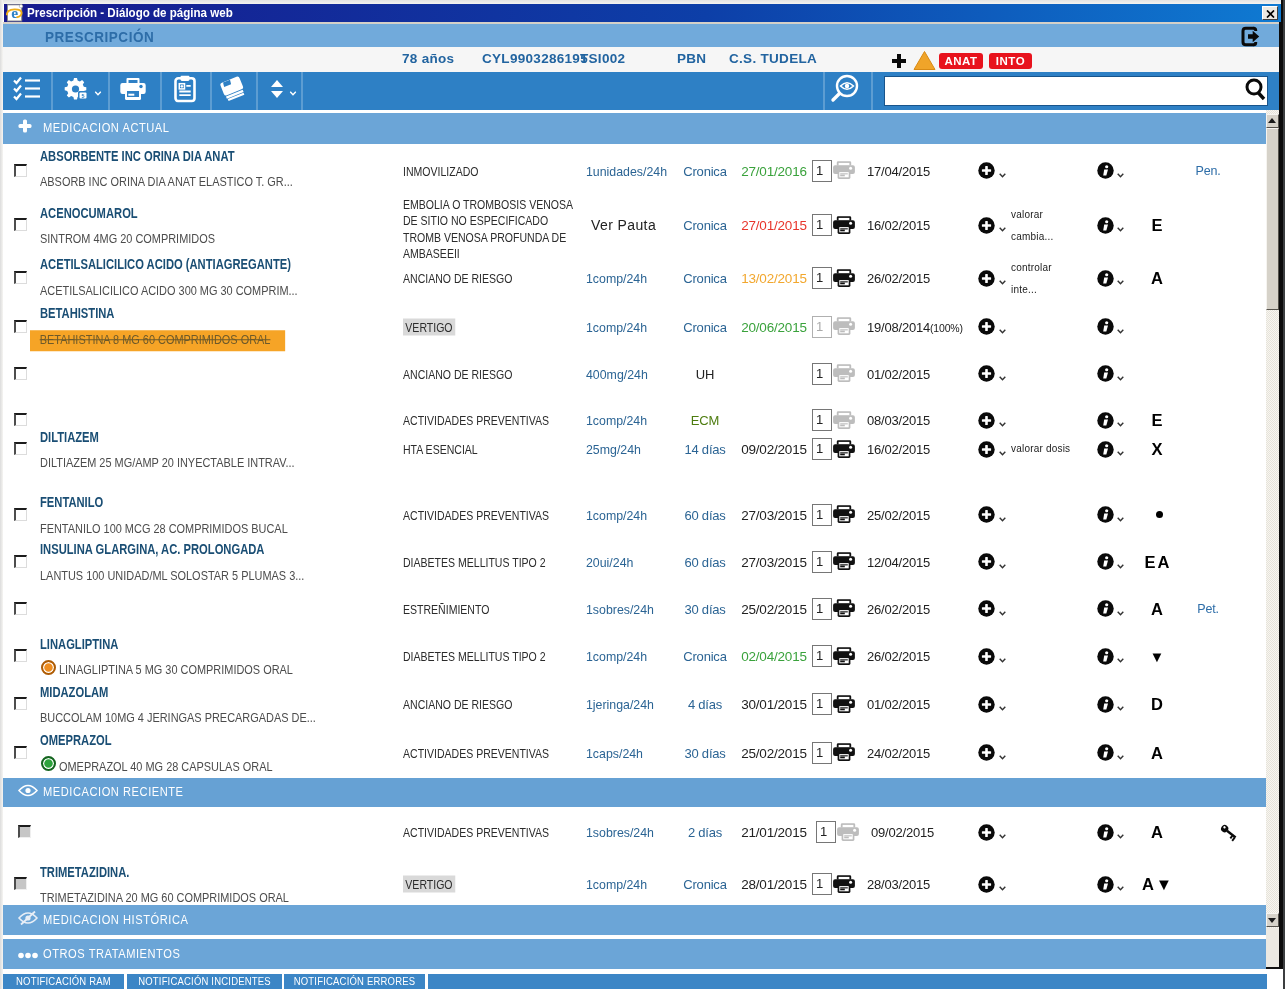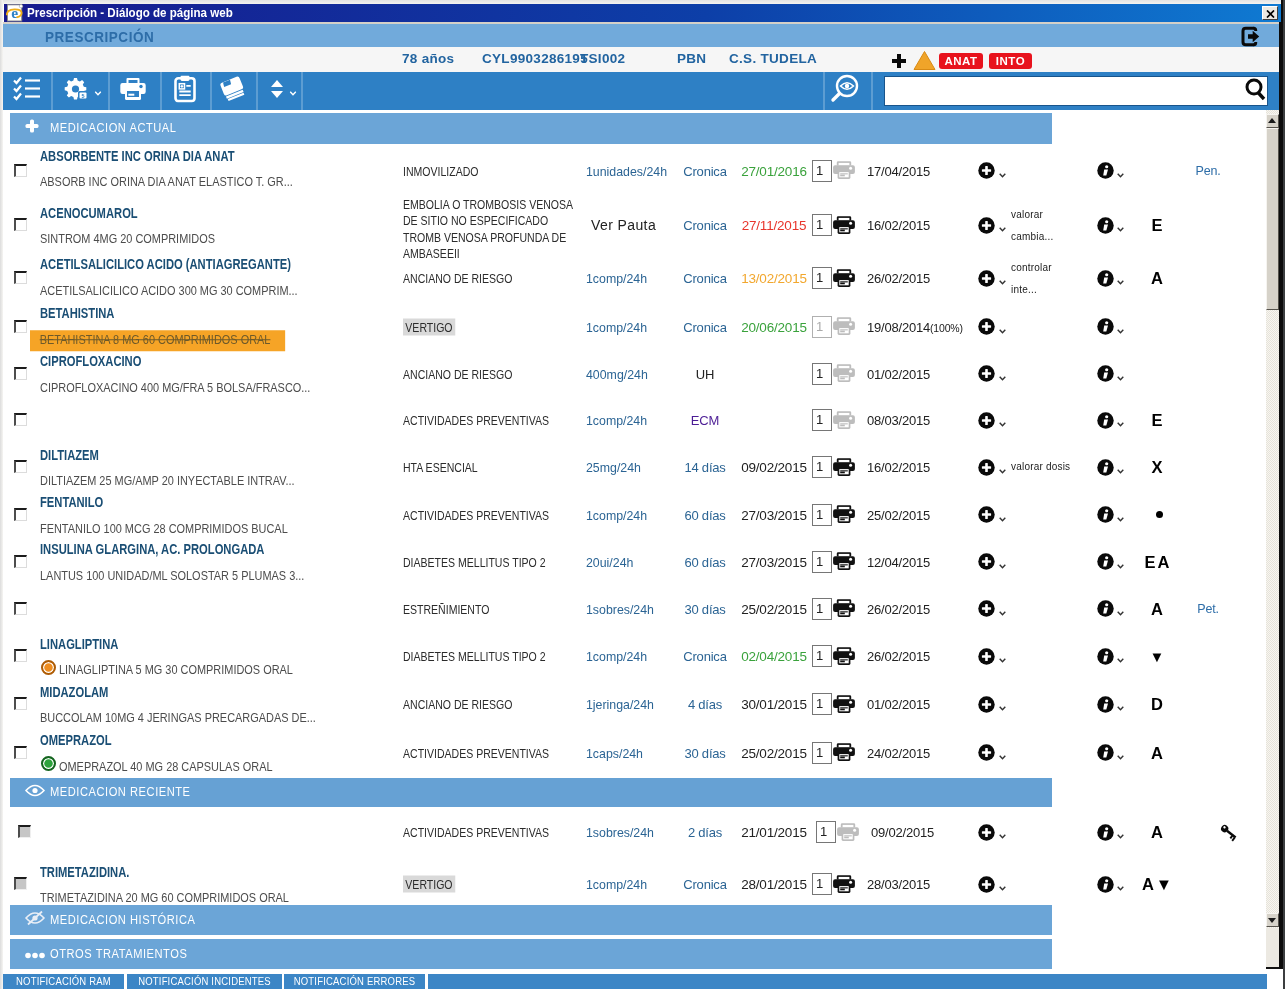--- a/index.html
+++ b/index.html
@@ -14,21 +14,21 @@
 #band-presc{position:absolute;left:3px;top:24px;width:1277px;height:23px;background:#71aadb}
 #band-presc .t{position:absolute;left:42px;top:4px;font-size:15px;font-weight:bold;color:#2d6da8;letter-spacing:0.6px;transform:scaleX(0.9);transform-origin:0 50%}
 #patient{position:absolute;left:3px;top:47px;width:1277px;height:24.5px;background:#f6f6f6}
 #patient .p{position:absolute;top:4px;font-size:13.5px;font-weight:bold;color:#2264a0;white-space:nowrap;letter-spacing:0.3px}
 .badge{position:absolute;top:5.5px;height:16px;border-radius:3px;background:#e8131d;color:#fff;
  font-size:11.5px;font-weight:bold;text-align:center;line-height:16px;letter-spacing:0.5px}
 #toolbar{position:absolute;left:3px;top:71.5px;width:1277px;height:38px;background:#2e80c5}
 .tsep{position:absolute;top:0;width:1.5px;height:38px;background:#5d9dd2}
 .ticn{position:absolute;top:50%}
 #searchbox{position:absolute;left:881px;top:4px;width:384px;height:30px;background:#fff;border:1px solid #18548c}
-.band{position:absolute;left:10px;width:1042px}
+.band{position:absolute;left:3px;width:1263px}
 .bandicon{position:absolute;left:15px;top:50%;transform:translateY(-50%)}
 .bandtxt{position:absolute;left:40px;top:50%;transform:translateY(-50%) scaleX(0.89);transform-origin:0 50%;color:#fff;font-size:12.5px;letter-spacing:0.6px;white-space:nowrap}
 .row{position:absolute;left:3px;width:1263px}
 .cb{width:13px;height:13px;background:#fff;border-top:2px solid #1c1c1c;border-left:2px solid #4d4d4d;
  border-right:1px solid #dcdcdc;border-bottom:1px solid #dcdcdc}
 .cb.gray{background:#c6c6c6;border-right-color:#efefef;border-bottom-color:#efefef}
 .nameblk{position:absolute;left:37px;transform:translateY(-50%);white-space:nowrap}
 .nm{font-size:14px;font-weight:bold;color:#1a4e74;transform:scaleX(0.8);transform-origin:0 50%;margin-bottom:8.5px}
 .sub{font-size:13.5px;color:#4c4c4c;transform:scaleX(0.81);transform-origin:0 50%;height:19px;display:flex;align-items:center}
 .subhl{font-size:13.5px;transform:scaleX(0.81);transform-origin:0 50%;text-decoration:line-through;display:inline-block;
@@ -233,21 +233,21 @@
     <div style="position:absolute;left:11px;top:50%;margin-top:-7px">
       <div class="cb"></div>
     </div>
     <div class="nameblk" style="top:calc(50% + 1.5px)">
       <div class="nm">ACENOCUMAROL</div>
       <div class="sub">SINTROM 4MG 20 COMPRIMIDOS</div>
     </div>
     <div class="diag" style="top:-1px;transform:scaleX(0.78);transform-origin:0 0;line-height:16.5px">EMBOLIA O TROMBOSIS VENOSA<br>DE SITIO NO ESPECIFICADO<br>TROMB VENOSA PROFUNDA DE<br>AMBASEEII</div>
     <div class="d2" style="left:588px;font-size:14px;letter-spacing:0.4px">Ver Pauta</div>
     <div class="cc" style="left:654px;width:96px;color:#2b6494">Cronica</div>
-    <div class="cc" style="left:721px;width:100px;color:#e8352b;font-size:13.5px">27/11/2015</div>
+    <div class="cc" style="left:721px;width:100px;color:#e8352b;font-size:13.5px">27/01/2015</div>
     <div class="numbox" style="left:809px;border-color:#767676;color:#222">1</div>
     <div class="icn" style="left:830px;margin-top:-10.5px"><svg width="22" height="21" viewBox="0 0 22 21">
         <path fill="#111" d="M5.2 1.2 h11.6 q1.4 0 1.4 1.4 v3 h-14.4 v-3 q0-1.4 1.4-1.4 z"></path>
         <rect x="5.6" y="2.9" width="10.8" height="2.7" fill="#fff"></rect>
         <path fill="#111" d="M2.1 5.3 h17.8 q2 0 2 2 v4.6 q0 2-2 2 h-17.8 q-2 0-2-2 v-4.6 q0-2 2-2 z"></path>
         <circle cx="17.6" cy="8.3" r="1.5" fill="#fff"></circle>
         <rect x="4.6" y="10.4" width="12.8" height="8.6" rx="1.4" fill="#111"></rect>
         <rect x="6.3" y="12.1" width="9.4" height="5.2" fill="#fff"></rect>
         <rect x="7.2" y="14.6" width="4.6" height="1.7" fill="#111"></rect>
         <rect x="7.2" y="13.3" width="7.6" height="1.1" fill="#111"></rect>
@@ -350,24 +350,20 @@
         <path d="M7.2 7.6 h3.8 l-1.7 5.8 h-3.1 z" fill="#fff"></path>
       </svg></div>
     <div class="icn" style="left:1114px;margin-top:-7px"><svg width="7" height="5" viewBox="0 0 7 5">
         <path d="M0.7 0.7 L3.5 3.8 L6.3 0.7" stroke="#333" stroke-width="1.4" fill="none"></path>
       </svg></div>
   </div>
 <div class="row" style="top:350px;height:47px">
     <div style="position:absolute;left:11px;top:50%;margin-top:-7px">
       <div class="cb"></div>
     </div>
-    <div class="nameblk" style="top:calc(50% + 1.5px)">
-      <div class="nm">CIPROFLOXACINO</div>
-      <div class="sub">CIPROFLOXACINO 400 MG/FRA 5 BOLSA/FRASCO...</div>
-    </div>
     <div class="diag">ANCIANO DE RIESGO</div>
     <div class="dose" style="left:583px;color:#2b6494">400mg/24h</div>
     <div class="cc" style="left:654px;width:96px;color:#222">UH</div>
     <div class="numbox" style="left:809px;border-color:#767676;color:#222">1</div>
     <div class="icn" style="left:830px;margin-top:-10.5px"><svg width="22" height="21" viewBox="0 0 22 21">
         <path fill="#bdbdbd" d="M5.2 1.2 h11.6 q1.4 0 1.4 1.4 v3 h-14.4 v-3 q0-1.4 1.4-1.4 z"></path>
         <rect x="5.6" y="2.9" width="10.8" height="2.7" fill="#fff"></rect>
         <path fill="#bdbdbd" d="M2.1 5.3 h17.8 q2 0 2 2 v4.6 q0 2-2 2 h-17.8 q-2 0-2-2 v-4.6 q0-2 2-2 z"></path>
         <circle cx="17.6" cy="8.3" r="1.5" fill="#fff"></circle>
         <rect x="4.6" y="10.4" width="12.8" height="8.6" rx="1.4" fill="#bdbdbd"></rect>
@@ -392,21 +388,21 @@
     <div class="icn" style="left:1114px;margin-top:-7px"><svg width="7" height="5" viewBox="0 0 7 5">
         <path d="M0.7 0.7 L3.5 3.8 L6.3 0.7" stroke="#333" stroke-width="1.4" fill="none"></path>
       </svg></div>
   </div>
 <div class="row" style="top:397px;height:46px">
     <div style="position:absolute;left:11px;top:50%;margin-top:-7px">
       <div class="cb"></div>
     </div>
     <div class="diag">ACTIVIDADES PREVENTIVAS</div>
     <div class="dose" style="left:583px;color:#2b6494">1comp/24h</div>
-    <div class="cc" style="left:654px;width:96px;color:#4c1d95">ECM</div>
+    <div class="cc" style="left:654px;width:96px;color:#4d7c0f">ECM</div>
     <div class="numbox" style="left:809px;border-color:#767676;color:#222">1</div>
     <div class="icn" style="left:830px;margin-top:-10.5px"><svg width="22" height="21" viewBox="0 0 22 21">
         <path fill="#bdbdbd" d="M5.2 1.2 h11.6 q1.4 0 1.4 1.4 v3 h-14.4 v-3 q0-1.4 1.4-1.4 z"></path>
         <rect x="5.6" y="2.9" width="10.8" height="2.7" fill="#fff"></rect>
         <path fill="#bdbdbd" d="M2.1 5.3 h17.8 q2 0 2 2 v4.6 q0 2-2 2 h-17.8 q-2 0-2-2 v-4.6 q0-2 2-2 z"></path>
         <circle cx="17.6" cy="8.3" r="1.5" fill="#fff"></circle>
         <rect x="4.6" y="10.4" width="12.8" height="8.6" rx="1.4" fill="#bdbdbd"></rect>
         <rect x="6.3" y="12.1" width="9.4" height="5.2" fill="#fff"></rect>
         <rect x="7.2" y="14.6" width="4.6" height="1.7" fill="#bdbdbd"></rect>
         <rect x="7.2" y="13.3" width="7.6" height="1.1" fill="#bdbdbd"></rect>
@@ -423,21 +419,21 @@
     <div class="icn" style="left:1094px;margin-top:-8.5px"><svg width="17" height="17" viewBox="0 0 17 17">
         <circle cx="8.5" cy="8.5" r="8.2" fill="#0a0a0a"></circle>
         <ellipse cx="9.7" cy="4.8" rx="1.6" ry="1.5" fill="#fff"></ellipse>
         <path d="M7.2 7.6 h3.8 l-1.7 5.8 h-3.1 z" fill="#fff"></path>
       </svg></div>
     <div class="icn" style="left:1114px;margin-top:-7px"><svg width="7" height="5" viewBox="0 0 7 5">
         <path d="M0.7 0.7 L3.5 3.8 L6.3 0.7" stroke="#333" stroke-width="1.4" fill="none"></path>
       </svg></div>
     <div class="cc" style="left:1127px;width:56px;color:#000;font-weight:bold;font-size:16.5px;letter-spacing:2px">E</div>
   </div>
-<div class="row" style="top:443px;height:48px">
+<div class="row" style="top:425px;height:48px">
     <div style="position:absolute;left:11px;top:50%;margin-top:-7px">
       <div class="cb"></div>
     </div>
     <div class="nameblk" style="top:calc(50% + 1.5px)">
       <div class="nm">DILTIAZEM</div>
       <div class="sub">DILTIAZEM 25 MG/AMP 20 INYECTABLE INTRAV...</div>
     </div>
     <div class="diag">HTA ESENCIAL</div>
     <div class="dose" style="left:583px;color:#2b6494">25mg/24h</div>
     <div class="cc" style="left:654px;width:96px;color:#2b6494">14 días</div>

